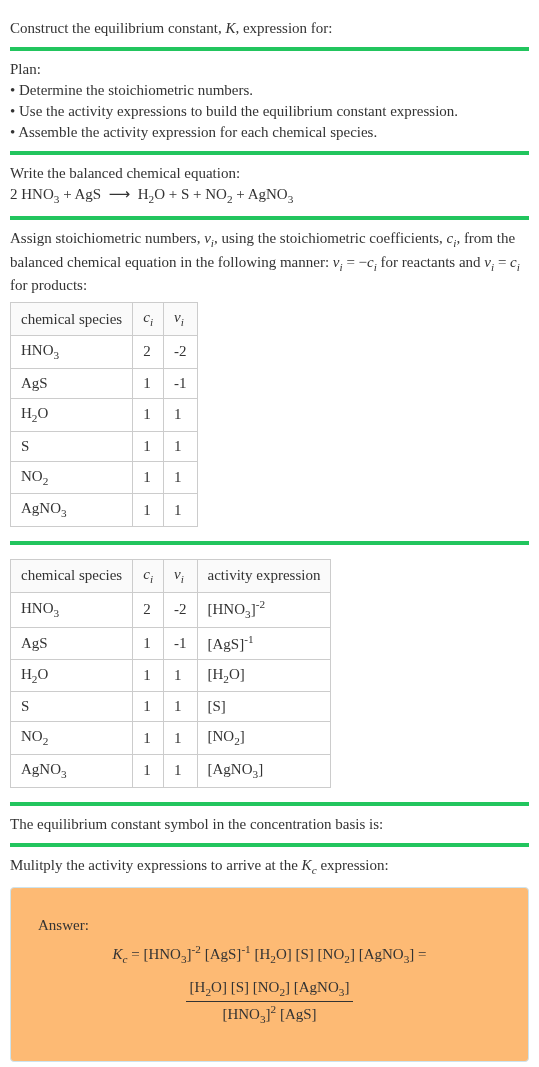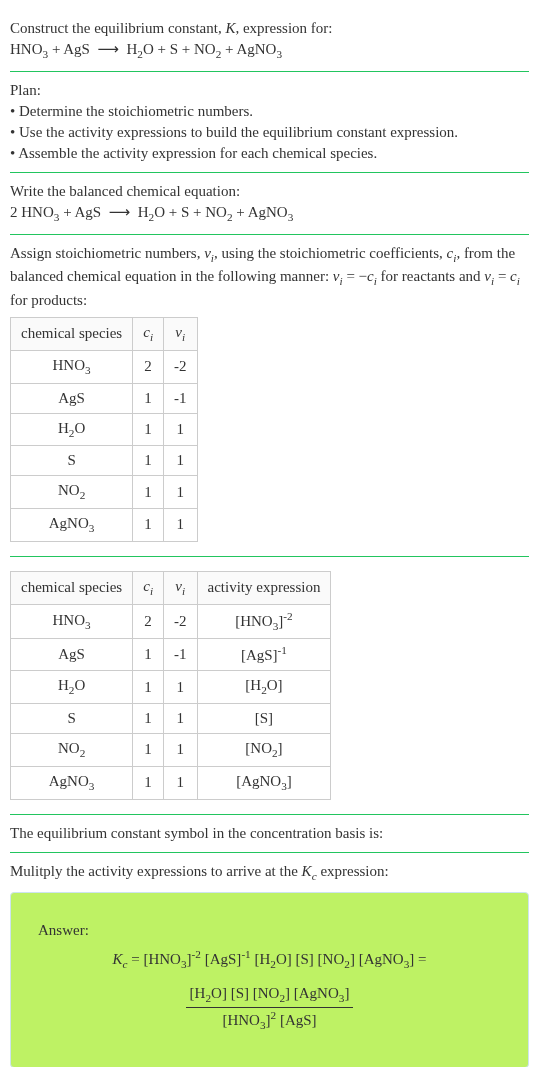--- a/index.html
+++ b/index.html
@@ -5,41 +5,41 @@
 body {
   font-family: Georgia, 'Times New Roman', serif;
   font-size: 15px;
   color: #333;
   margin: 0;
   padding: 10px;
   width: 519px;
   line-height: 1.4;
 }
 .section {
-  border-bottom: 1px solid #22c55e;
+  border-bottom: 4px solid #22c55e;
   padding: 8px 0;
 }
 .section:last-child {
   border-bottom: none;
 }
 table {
   border-collapse: collapse;
   margin: 6px 0;
 }
 th, td {
   border: 1px solid #ccc;
   padding: 4px 10px;
-  text-align: center;
+  text-align: left;
   font-weight: normal;
 }
 th {
   background: #fafafa;
 }
 .answer-box {
-  background: #bef264;
+  background: #fdba74;
   border: 1px solid #cde4ef;
   border-radius: 4px;
   padding: 27px;
   margin: 8px 0;
 }
 sub, sup {
   font-size: 0.75em;
 }
 .frac {
   display: inline-block;
@@ -60,21 +60,20 @@
   font-style: italic;
 }
 </style>
 </head>
 <body>
 
 <div class="section">
   <div>
     <span>Construct the equilibrium constant, </span><span class="italic">K</span><span>, expression for:</span>
   </div>
-  <div>HNO<sub>3</sub> + AgS &nbsp;⟶&nbsp; H<sub>2</sub>O + S + NO<sub>2</sub> + AgNO<sub>3</sub></div>
 </div>
 
 <div class="section">
   <div>Plan:</div>
   <div>• Determine the stoichiometric numbers.</div>
   <div>• Use the activity expressions to build the equilibrium constant expression.</div>
   <div>• Assemble the activity expression for each chemical species.</div>
 </div>
 
 <div class="section">

